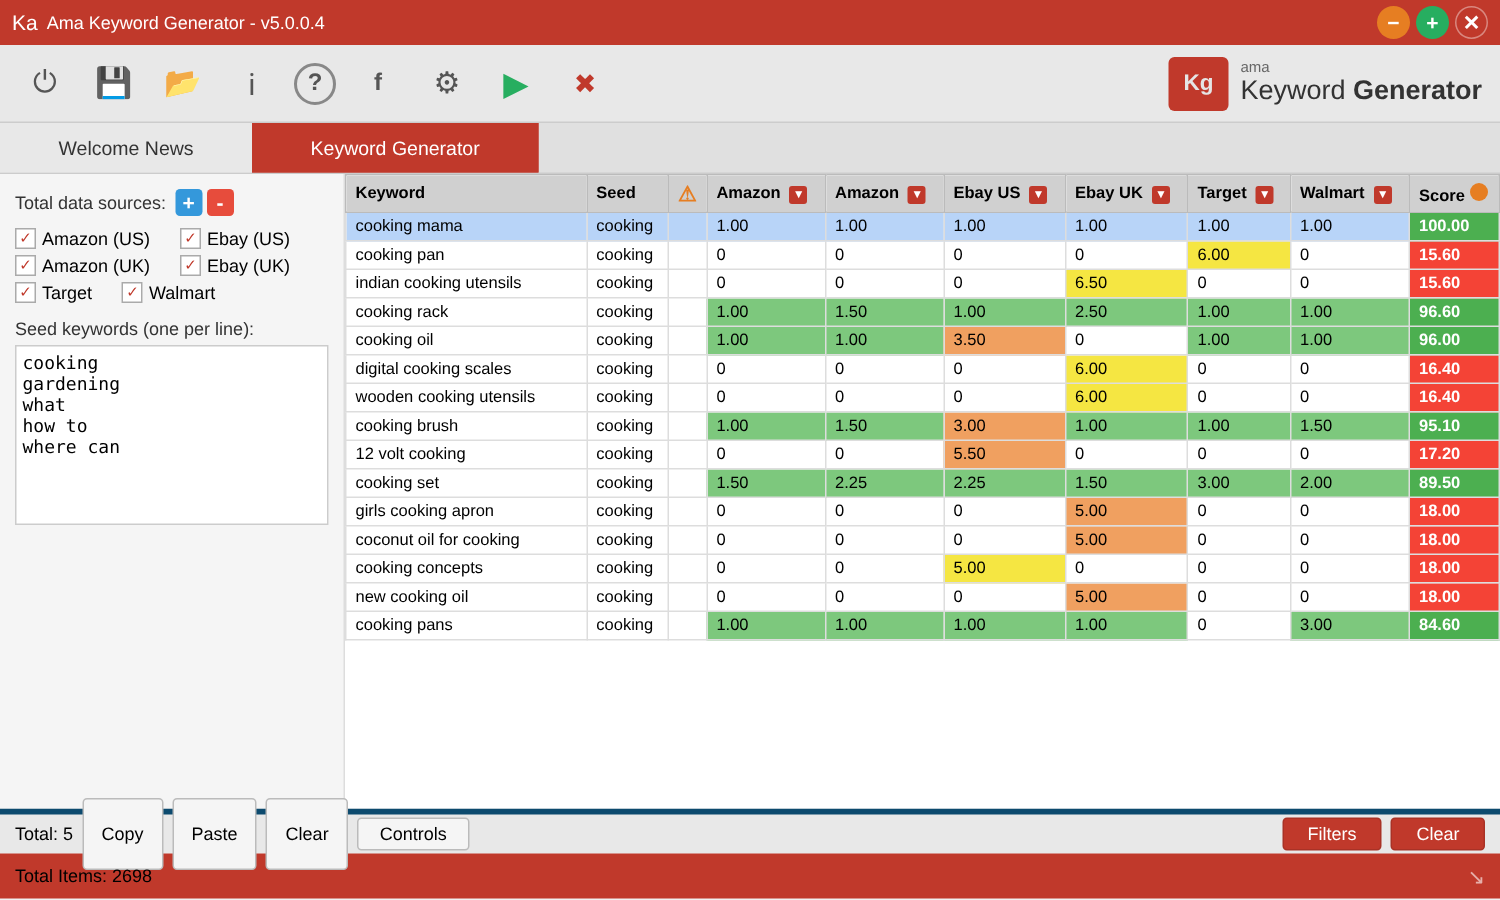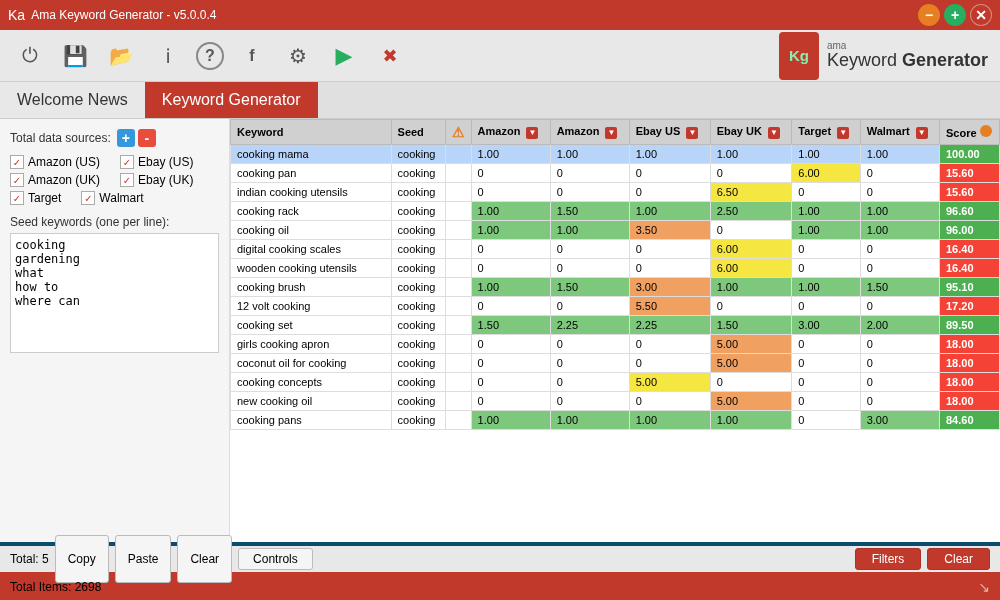--- a/index.html
+++ b/index.html
@@ -54,23 +54,23 @@
       border-radius: 4px;
     }
 
     
     #tabs {
       display: flex;
       background: #e0e0e0;
       border-bottom: 1px solid #ccc;
     }
     .tab {
-      padding: 8px 16px;
+      padding: 8px 38px;
       cursor: pointer;
-      font-size: 16px;
+      font-size: 13px;
       border: 1px solid transparent;
     }
     .tab.active {
       background: #c0392b;
       color: white;
       border-color: #c0392b;
     }
     .tab.inactive {
       background: #e8e8e8;
       color: #333;
@@ -225,21 +225,21 @@
     <div class="toolbar-icon">💾</div>
     <div class="toolbar-icon">📂</div>
     <div class="toolbar-icon">ℹ</div>
     <div class="toolbar-icon" style="font-size:16px;font-weight:bold;border:2px solid #888;border-radius:50%;width:28px;height:28px;">?</div>
     <div class="toolbar-icon" style="font-weight:bold;font-size:16px;">f</div>
     <div class="toolbar-icon">⚙</div>
     <div class="toolbar-icon" style="color:#27ae60;font-size:22px;">▶</div>
     <div class="toolbar-icon" style="color:#c0392b;font-size:18px;">✖</div>
   </div>
   <div id="logo-area">
-    <div id="logo-box" style="display:flex;align-items:center;justify-content:center;background:#c0392b;color:#86efac;width:40px;height:48px;border-radius:4px;font-size:15px;font-weight:bold;">Kg</div>
+    <div id="logo-box" style="display:flex;align-items:center;justify-content:center;background:#c0392b;color:#e5e5e5;width:40px;height:36px;border-radius:4px;font-size:15px;font-weight:bold;">Kg</div>
     <div style="display:flex;flex-direction:column;line-height:1.1;margin-left:4px;">
       <span style="font-size:10px;color:#666;">ama</span>
       <span style="font-size:18px;color:#333;">Keyword <strong>Generator</strong></span>
     </div>
   </div>
 </div>
 
 <div id="tabs">
   <div class="tab inactive">Welcome News</div>
   <div class="tab active">Keyword Generator</div>

